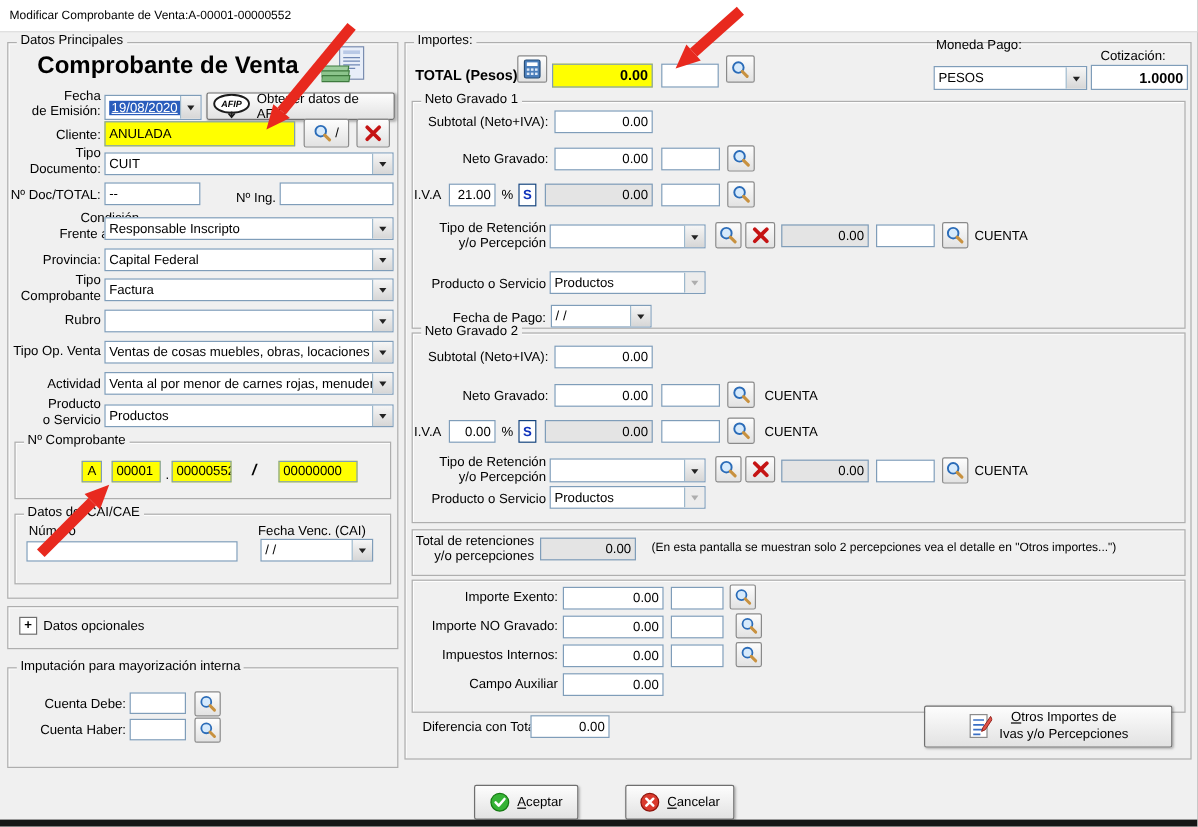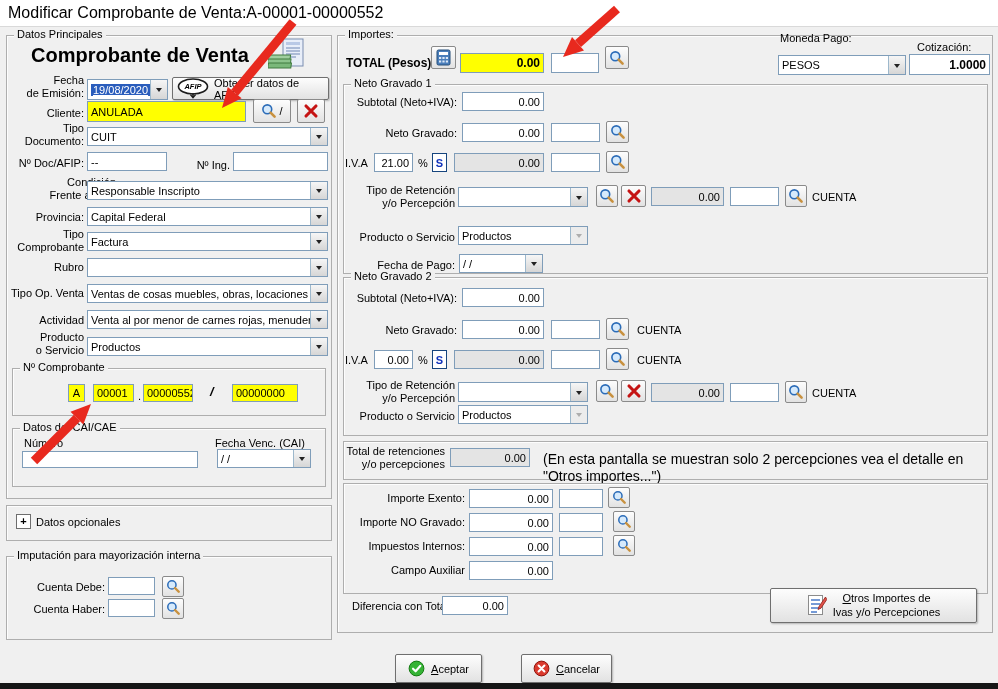--- a/index.html
+++ b/index.html
@@ -1,21 +1,21 @@
 <!DOCTYPE html>
 <html><head>
 <meta charset="utf-8">
 <style>
   html,body{margin:0;padding:0;background:#c8c8c8;}
   .screen{position:relative;width:998px;height:689px;background:#f0f0f0;
     font-family:"Liberation Sans",sans-serif;font-size:11px;color:#000;
     outline:1px solid #8e8e8e;overflow:hidden;}
   .titlebar{position:absolute;left:0;top:0;width:998px;height:26px;background:#ffffff;
     border-bottom:1px solid #d9d9d9;display:flex;align-items:center;}
-  .titlebar span{margin-left:8px;font-size:16px;}
+  .titlebar span{margin-left:8px;font-size:10px;}
   .grp{position:absolute;border:1px solid #aeaeae;box-shadow:1px 1px 0 rgba(255,255,255,.85) inset;}
   .grp-t{position:absolute;top:-8px;left:7px;background:#f0f0f0;padding:0 3px;font-size:11px;white-space:nowrap;}
   .lb{position:absolute;white-space:pre-line;line-height:1.18;}
   .rl{text-align:right;}
   .f{position:absolute;background:#fff;border:1px solid #7f9db9;box-sizing:border-box;
      display:flex;align-items:center;padding:0 3px;height:19px;overflow:hidden;white-space:nowrap;}
   .num{justify-content:flex-end;}
   .g{background:#e4e4e4;}
   .y{background:#ffff00;}
   .bold{font-weight:bold;}
@@ -28,21 +28,21 @@
   .cb.dis .db{background:#ececec;}
   .cb.dis .ar{border-top-color:#adadad;}
   .ibtn,.btn{position:absolute;background:linear-gradient(#fdfdfd,#e2e2e2);border:1px solid #8a8a8a;
       border-radius:2px;display:flex;align-items:center;justify-content:center;box-sizing:border-box;cursor:default;}
   .btn{border-color:#6f6f6f;box-shadow:1px 1px 2px rgba(0,0,0,.25);}
   .sel{background:#2a5dbc;color:#fff;padding:0 2px;text-decoration:underline;}
   .plusbox{position:absolute;width:13px;height:13px;border:1px solid #6e6e6e;background:#fff;
       display:flex;align-items:center;justify-content:center;font-weight:bold;font-size:11px;line-height:1;}
   .sbtn{position:absolute;background:#fff;border:1px solid #16457e;color:#1133bb;font-weight:bold;
       display:flex;align-items:center;justify-content:center;box-sizing:border-box;}
-  .note{font-size:14px;}
+  .note{font-size:10px;}
   .arrows{position:absolute;left:0;top:0;z-index:60;pointer-events:none;}
   .blackbar{position:absolute;left:0;top:683px;width:998px;height:6px;background:#161616;}
   svg{display:block;}
 </style>
 </head>
 <body>
 
 <div class="screen">
 
   <div class="titlebar">
@@ -112,21 +112,21 @@
 
   <div class="lb rl" style="left:6px;top:122px;width:78px;">Tipo
 Documento:</div>
   <div class="cb" style="left:87px;top:127px;width:241px;">
     <span class="tx">CUIT</span>
     <span class="db">
         <span class="ar"></span>
       </span>
   </div>
 
-  <div class="lb rl" style="left:6px;top:157px;width:78px;">Nº Doc/AFIP:</div>
+  <div class="lb rl" style="left:6px;top:157px;width:78px;">Nº Doc/TOTAL:</div>
   <div class="f" style="left:87px;top:152px;width:80px;">
     <span>--</span>
   </div>
   <div class="lb rl" style="left:176px;top:159px;width:54px;">Nº Ing.</div>
   <div class="f" style="left:233px;top:152px;width:95px;"></div>
 
   <div class="lb rl" style="left:6px;top:176px;width:78px;padding-left:32px;">Condición
 Frente al IVA:</div>
   <div class="cb" style="left:87px;top:181px;width:241px;">
     <span class="tx">Responsable Inscripto</span>

